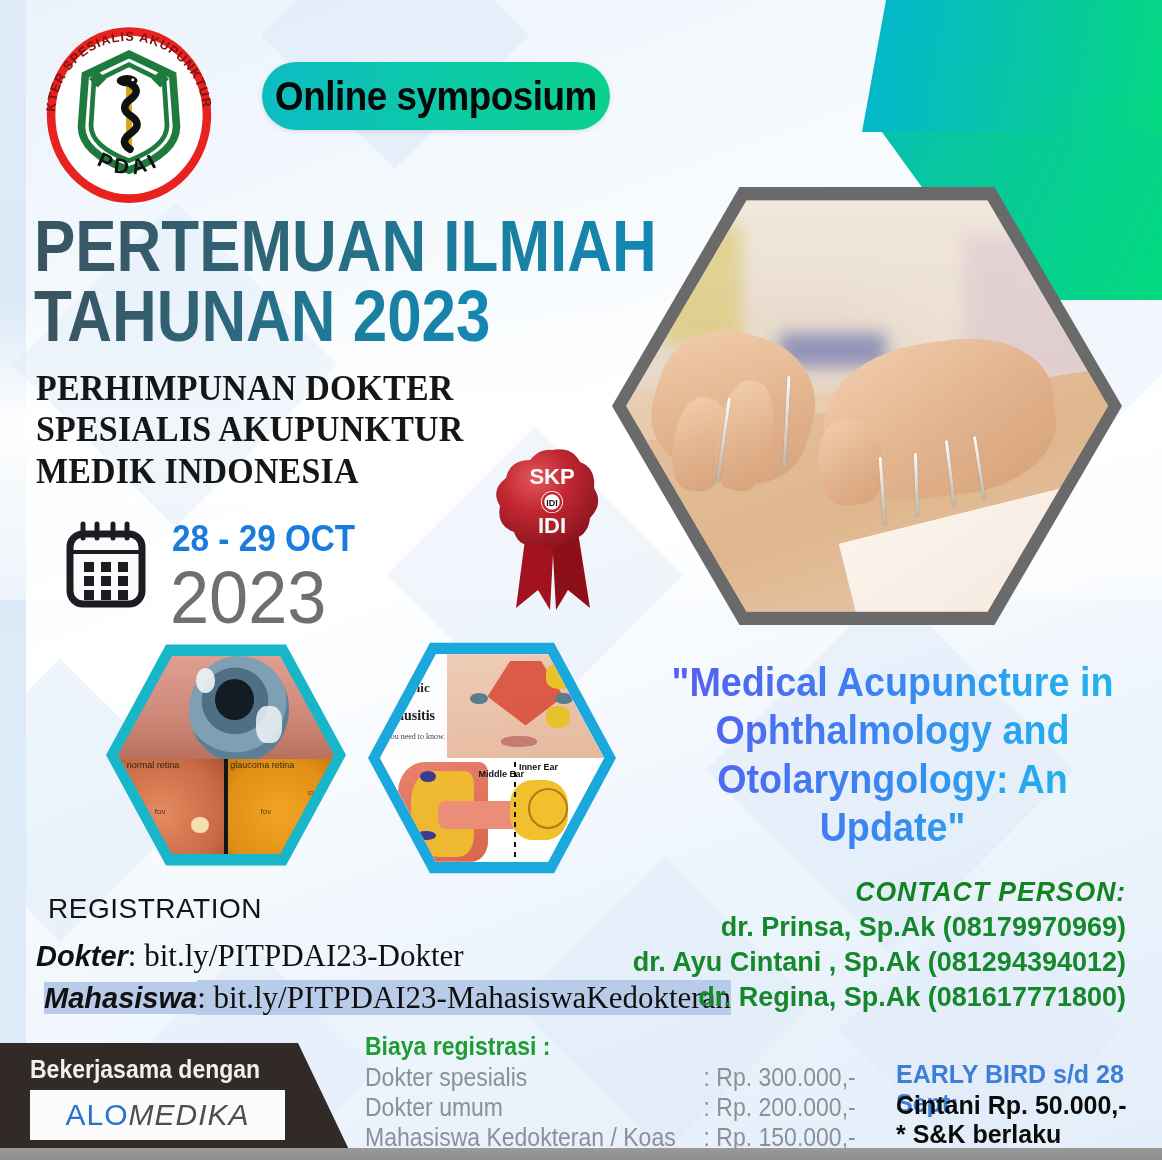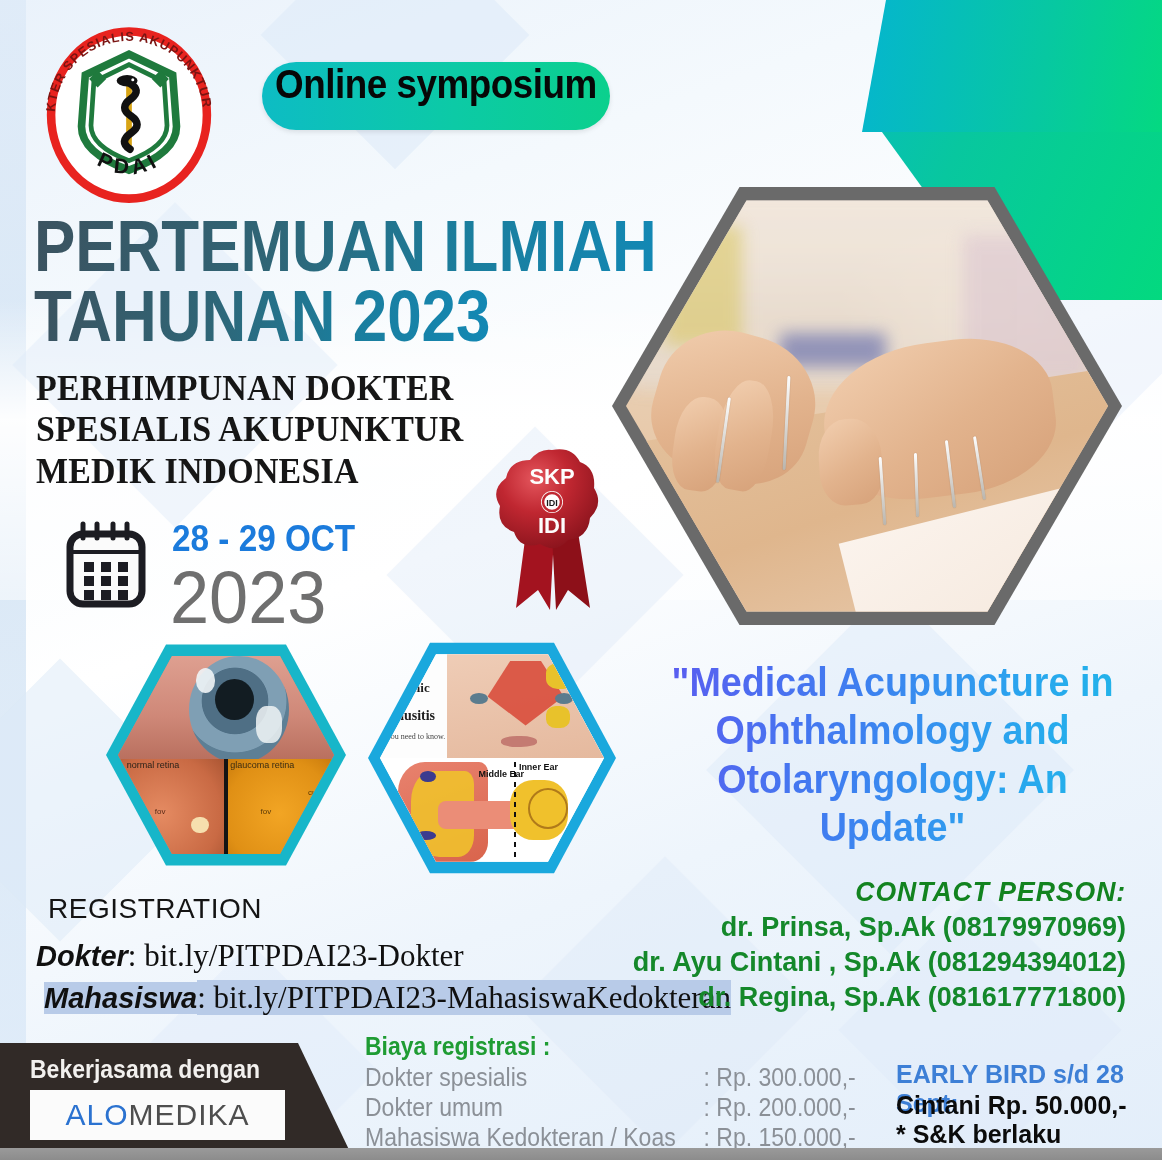--- a/index.html
+++ b/index.html
@@ -42,21 +42,21 @@
 
   
   .logo{position:absolute;left:34px;top:20px;width:190px;height:190px;}
   .logo svg{width:100%;height:100%;display:block;}
 
   
   .pill{
     position:absolute;left:262px;top:62px;width:348px;height:68px;
     border-radius:36px;
     background:linear-gradient(90deg,#0dbcc4 0%,#0ccaa6 55%,#0bd08d 100%);
-    display:flex;align-items:flex-start;justify-content:center;
+    display:flex;align-items:center;justify-content:center;
     box-shadow:0 2px 5px rgba(0,0,0,.10);
   }
   .pill span{
     font-family:"Liberation Sans", sans-serif;
     font-weight:bold;font-size:40px;color:#070707;
     letter-spacing:-.5px;transform:scaleX(.92);
     white-space:nowrap;
   }
 
   
@@ -208,21 +208,21 @@
     position:absolute;left:30px;top:1055px;
     font-family:"Liberation Sans", sans-serif;font-weight:bold;font-size:25px;color:#f2f0ee;
     transform:scaleX(.92);transform-origin:left top;
   }
   .alobox{
     position:absolute;left:30px;top:1090px;width:255px;height:50px;
     background:#fbfbfb;display:flex;align-items:center;justify-content:center;
   }
   .alobox span{font-family:"Liberation Sans", sans-serif;font-size:30px;letter-spacing:1px;}
   .alo-a{color:#2b72d0;font-weight:normal;}
-  .alo-m{color:#4e4e4e;font-weight:normal;}
+  .alo-m{color:#4e4e4e;font-weight:normal;font-style:italic;}
 
   .bottom-bar{
     position:absolute;left:0;bottom:0;width:1162px;height:12px;
     background:linear-gradient(180deg,#9a9a9a,#8c8c8c);
   }
 </style>
 </head>
 <body>
 
 <div id="poster">

